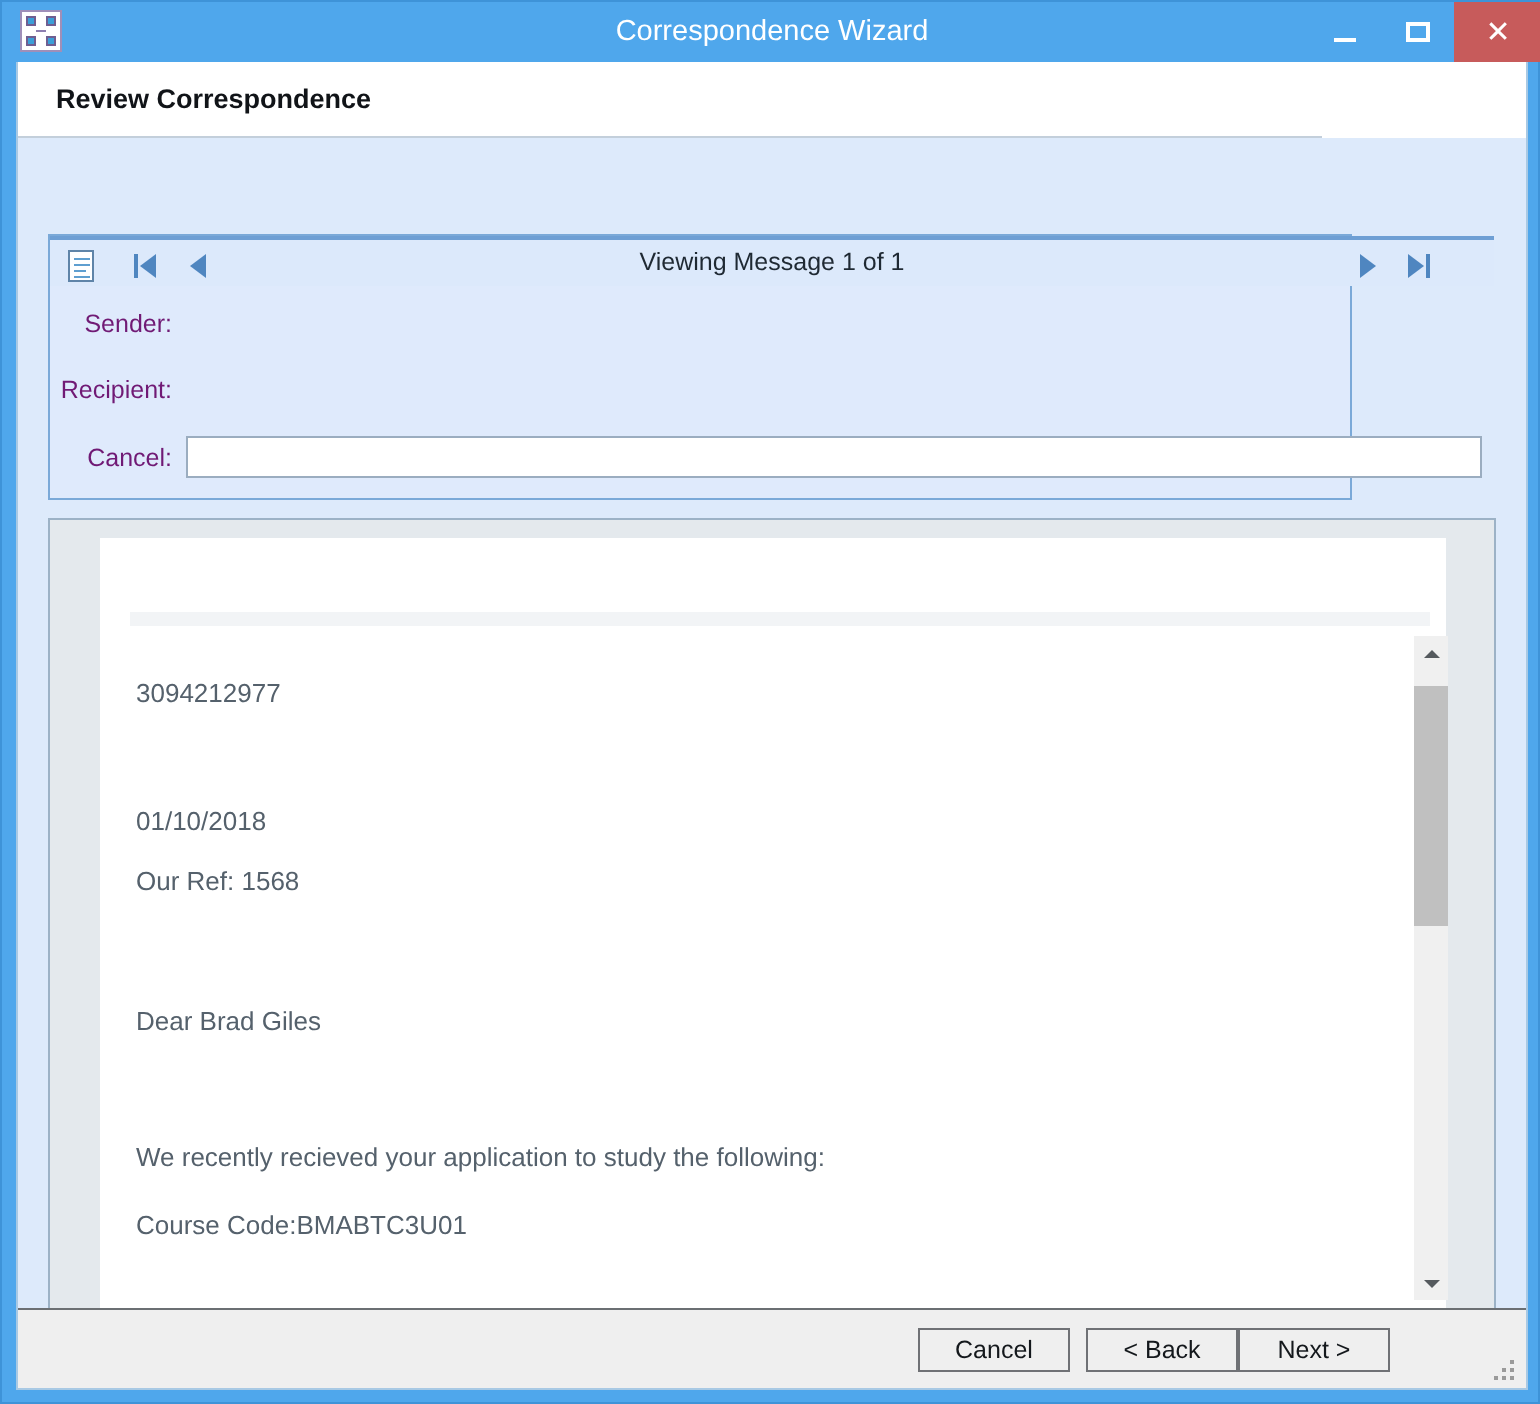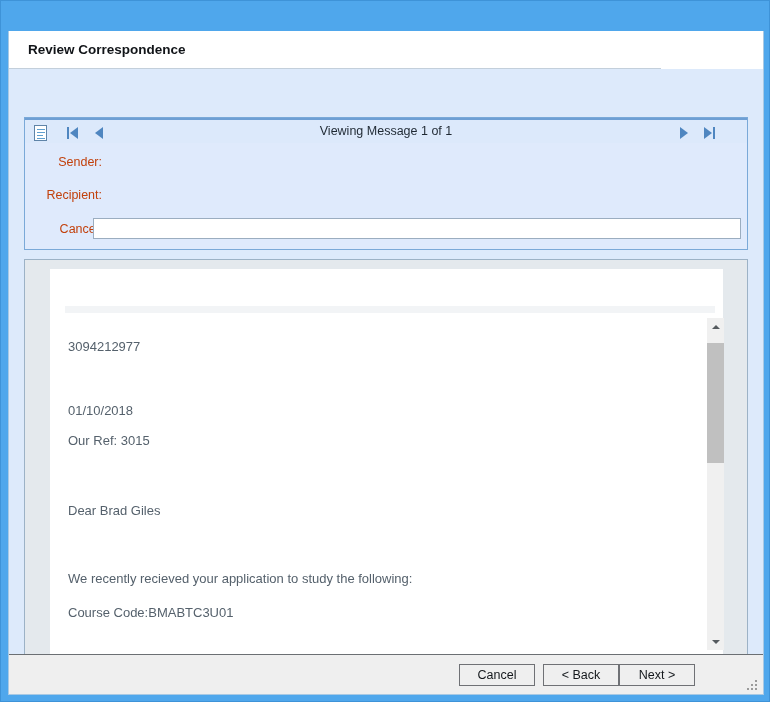--- a/index.html
+++ b/index.html
@@ -151,21 +151,21 @@
     width: 754px;
     height: 586px;
     background: #ddeafb;
     box-sizing: border-box;
   }
 
   
   .msg-panel {
     position: absolute;
     left: 15px; top: 48px;
-    width: 724px;
+    width: 652px;
     height: 133px;
     background: #dfeafc;
     border: 1px solid #7aa9d8;
     box-sizing: border-box;
     padding-left: 28px;
   }
 
   .nav-toolbar {
     position: absolute;
     left: 0; top: 0;
@@ -238,27 +238,27 @@
   }
 
   
   .field-row { position: absolute; left: 0; width: 722px; height: 22px; }
   .row-sender    { top: 33px; }
   .row-recipient { top: 66px; }
   .row-subject   { top: 100px; }
 
   .field-label {
     position: absolute;
-    left: 16px; top: 0;
+    left: 0; top: 0;
     width: 61px;
     height: 22px;
     line-height: 22px;
     text-align: right;
     font-size: 12.5px;
-    color: #c2410c;
+    color: #701a75;
   }
   .field-input {
     position: absolute;
     left: 68px; top: 0;
     width: 648px;
     height: 21px;
     background: #ffffff;
     border: 1px solid #9badc0;
     box-sizing: border-box;
     font-family: "Liberation Sans", sans-serif;
@@ -381,20 +381,42 @@
   .grip i:nth-child(3){ right:8px; bottom:0; }
   .grip i:nth-child(4){ right:0; bottom:4px; }
   .grip i:nth-child(5){ right:4px; bottom:4px; }
   .grip i:nth-child(6){ right:0; bottom:8px; }
 </style>
 </head>
 <body>
 
 <div class="window">
 
+  <div class="titlebar">
+    <div class="app-icon">
+      <div class="dotgrid">
+        <i></i>
+          <i></i>
+          <i></i>
+          <i></i>
+          <b></b>
+      </div>
+    </div>
+    <div class="title-text">Correspondence Wizard</div>
+
+    <div class="win-btn btn-min">
+      <span class="glyph-min"></span>
+    </div>
+    <div class="win-btn btn-max">
+      <span class="glyph-max"></span>
+    </div>
+    <div class="win-btn btn-close">
+      <span class="glyph-close">✕</span>
+    </div>
+  </div>
 
   <div class="client">
 
     <div class="header-band">
       <div class="header-title">Review Correspondence</div>
     </div>
 
     <div class="body-region">
 
       <div class="msg-panel">
@@ -439,21 +461,21 @@
           <input class="field-input" type="text" readonly="" value="" style="">
         </div>
       </div>
 
       <div class="viewer">
         <div class="doc-page">
           <div class="faint-bar"></div>
           <div class="doc-text" id="doc-text">
               <div class="doc-line" style="top: 0px;">3094212977</div>
               <div class="doc-line" style="top: 64px;">01/10/2018</div>
-              <div class="doc-line" style="top: 94px;">Our Ref: 3015</div>
+              <div class="doc-line" style="top: 94px;">Our Ref: 1568</div>
               <div class="doc-line" style="top: 164px;">Dear Brad Giles</div>
               <div class="doc-line" style="top: 232px;">We recently recieved your application to study the following:</div>
               <div class="doc-line" style="top: 266px;">Course Code:BMABTC3U01</div>
             </div>
         </div>
 
         <div class="vscroll">
           <div class="sb-arrow sb-up">
             <span class="ar"></span>
           </div>

